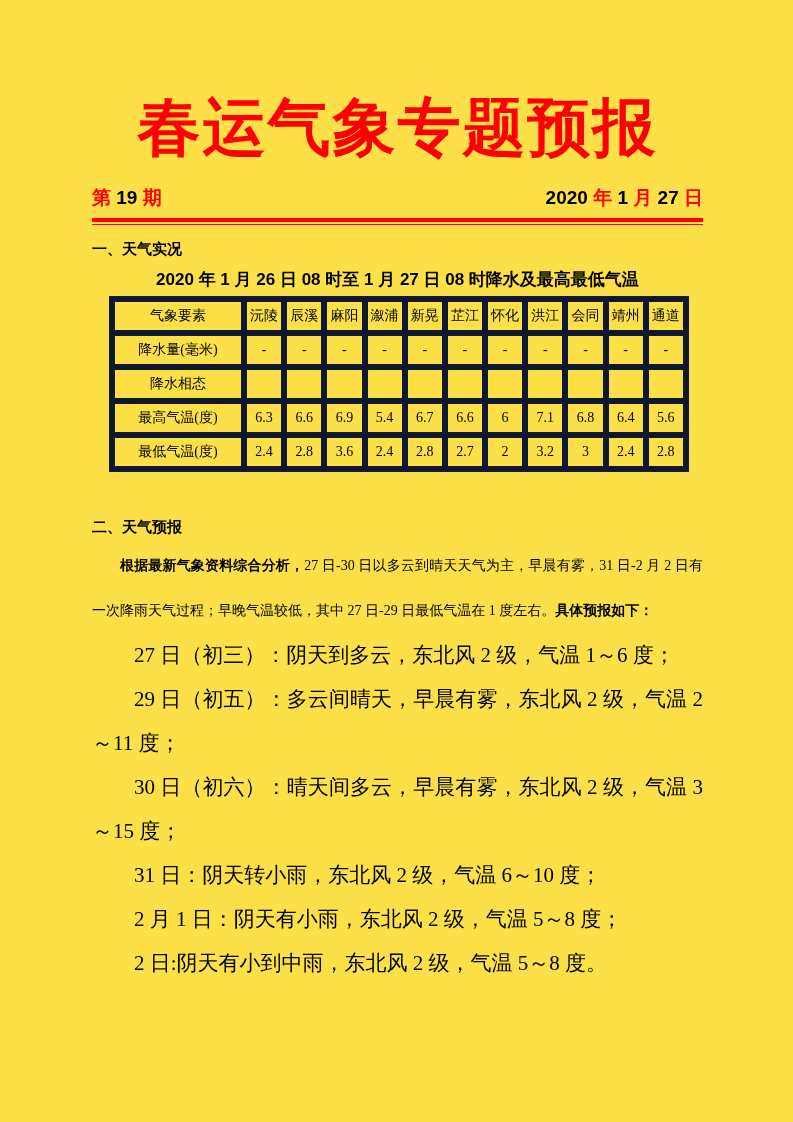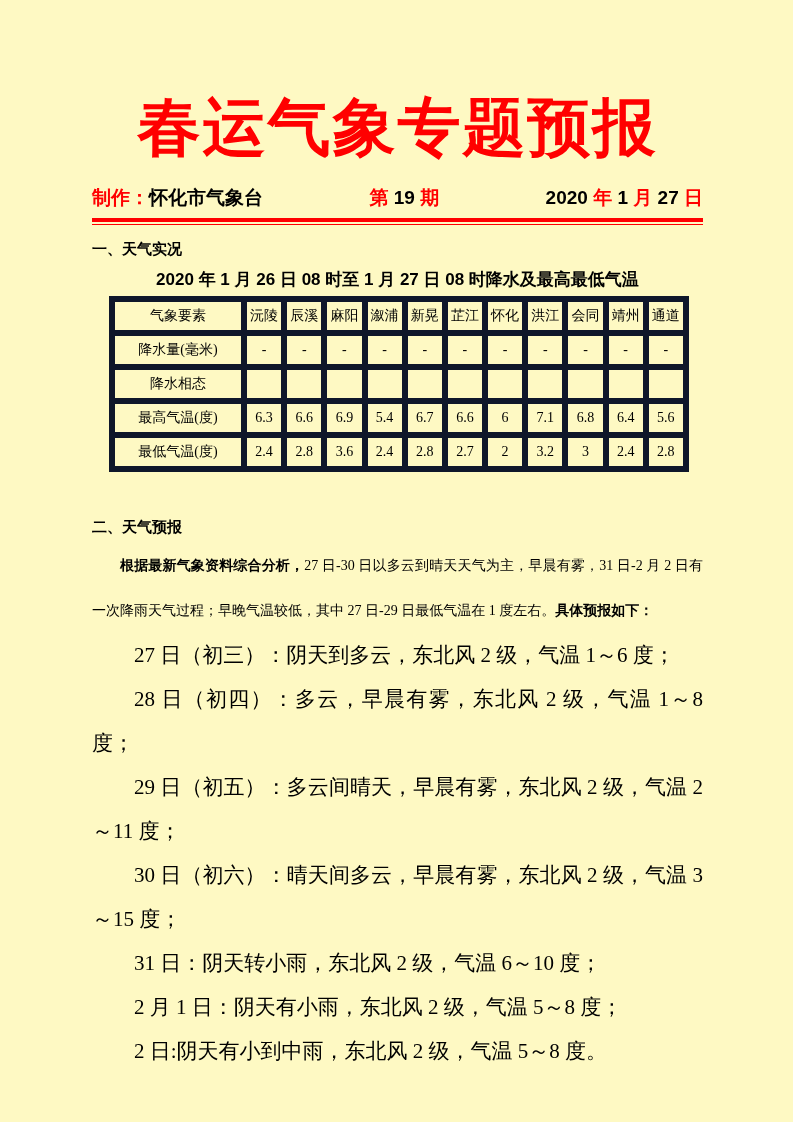--- a/index.html
+++ b/index.html
@@ -1,21 +1,21 @@
 <!DOCTYPE html>
 <html><head>
 <meta charset="utf-8">
 <style>
   html, body { margin: 0; padding: 0; background: #e8e8e8; }
   .page {
     position: relative;
     width: 793px;
     height: 1122px;
     margin: 0 auto;
-    background: #fef9c3;
+    background: #fde047;
     color: #000000;
     font-family: "Liberation Serif", "DejaVu Serif", serif;
     overflow: hidden;
     box-sizing: border-box;
   }
   .content { padding: 0 90px 0 92px; }
 
   .doc-title {
     margin-top: 86px;
     text-align: center;
@@ -108,21 +108,20 @@
 </style>
 </head>
 <body>
 
 <div class="page">
   <div class="content">
 
     <div class="doc-title">春运气象专题预报</div>
 
     <div class="producer-row">
-      <span><span class="red">制作：</span><span class="black">怀化市气象台</span></span>
       <span><span class="red">第 </span><span class="black">19</span><span class="red"> 期</span></span>
       <span><span class="black">2020</span><span class="red"> 年 </span><span class="black">1</span><span class="red"> 月 </span><span class="black">27</span><span class="red"> 日</span></span>
     </div>
 
     <div class="red-rule"></div>
 
     <div class="section-heading">一、天气实况</div>
 
     <div class="table-title">2020 年 1 月 26 日 08 时至 1 月 27 日 08 时降水及最高最低气温</div>
 
@@ -200,21 +199,20 @@
       </tr>
     </tbody>
       </table>
 
     <div class="section2">
       <div class="section-heading">二、天气预报</div>
 
       <p class="body-para"><span class="hei">根据最新气象资料综合分析，</span><span>27 日-30 日以多云到晴天天气为主，早晨有雾，31 日-2 月 2 日有一次降雨天气过程；早晚气温较低，其中 27 日-29 日最低气温在 1 度左右。</span><span class="hei">具体预报如下：</span></p>
 
       <p class="forecast-para">27 日（初三）：阴天到多云，东北风 2 级，气温 1～6 度；</p>
-      <p class="forecast-para">28 日（初四）：多云，早晨有雾，东北风 2 级，气温 1～8 度；</p>
       <p class="forecast-para">29 日（初五）：多云间晴天，早晨有雾，东北风 2 级，气温 2～11 度；</p>
       <p class="forecast-para">30 日（初六）：晴天间多云，早晨有雾，东北风 2 级，气温 3～15 度；</p>
       <p class="forecast-para">31 日：阴天转小雨，东北风 2 级，气温 6～10 度；</p>
       <p class="forecast-para">2 月 1 日：阴天有小雨，东北风 2 级，气温 5～8 度；</p>
       <p class="forecast-para">2 日:阴天有小到中雨，东北风 2 级，气温 5～8 度。</p>
     </div>
 
   </div>
 </div>
 

